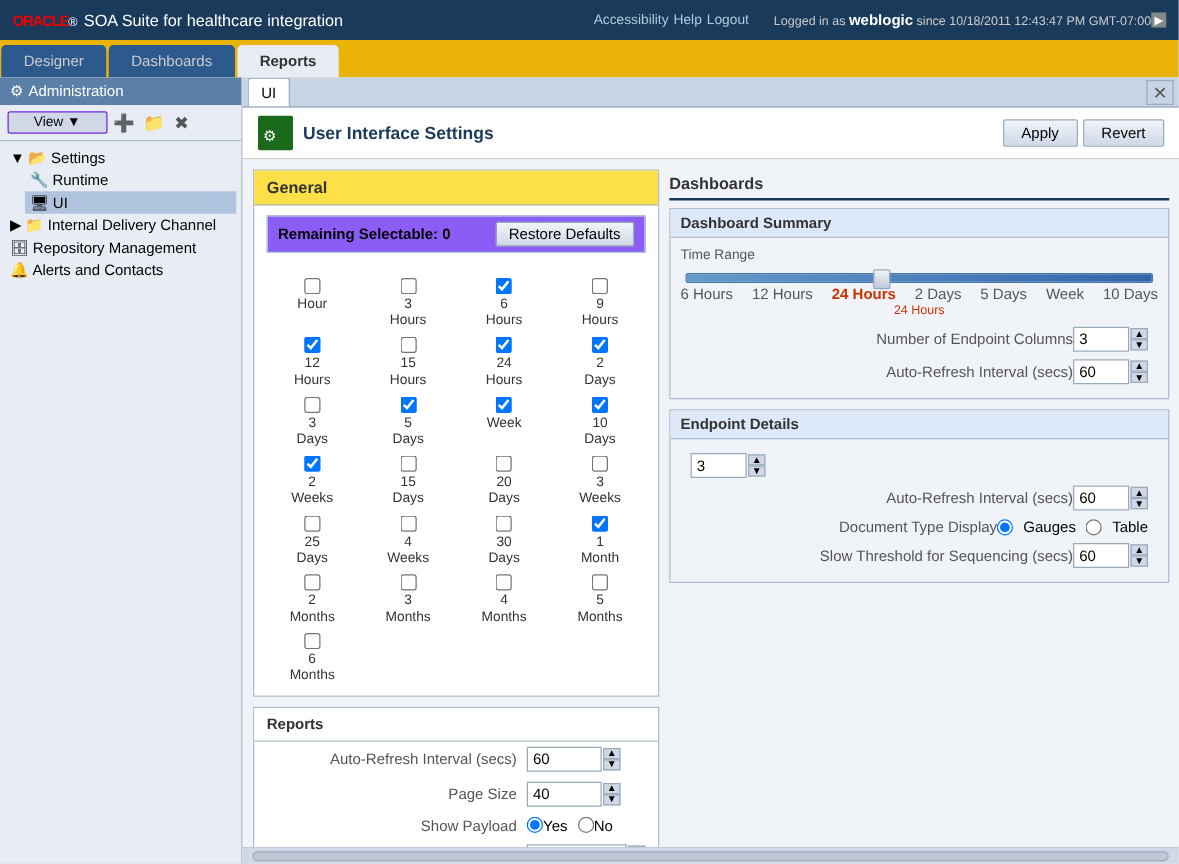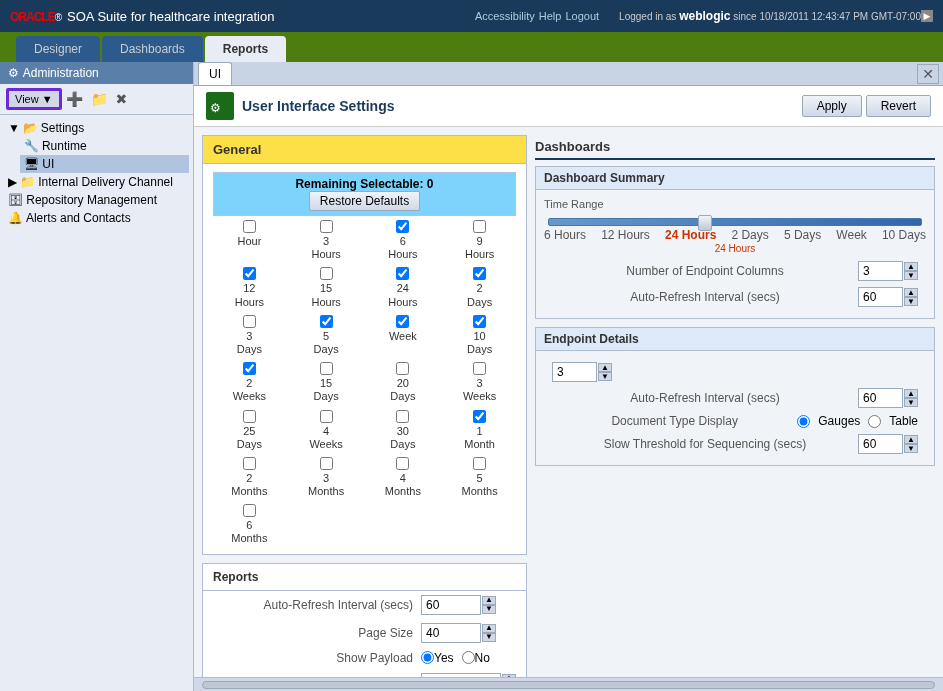--- a/index.html
+++ b/index.html
@@ -9,32 +9,32 @@
     .header { background: #1a3a5c; height: 32px; display: flex; align-items: center; padding: 0 10px; }
     .oracle-logo { color: #e00; font-weight: bold; font-size: 14px; letter-spacing: -1px; margin-right: 6px; }
     .oracle-logo span { color: white; }
     .header-title { color: white; font-size: 13px; margin-right: auto; }
     .header-links { display: flex; gap: 4px; }
     .header-links a { color: #acd; text-decoration: none; font-size: 11px; }
     .header-user { color: #ccc; font-size: 10px; margin-left: 20px; }
     .header-user strong { color: white; }
 
     
-    .tabbar { background: #4d7c0f; display: flex; align-items: flex-end; padding: 0 0 0 16px; height: 30px; }
+    .tabbar { background: #eab308; display: flex; align-items: flex-end; padding: 0 0 0 1px; height: 30px; }
     .tab { padding: 6px 18px; cursor: pointer; font-size: 12px; border-radius: 4px 4px 0 0; color: #ccc; background: #2d5a8c; margin-right: 2px; }
     .tab.active { background: #e8edf5; color: #333; font-weight: bold; }
 
     
     .main-layout { display: flex; height: calc(691px - 62px); }
 
     
     .sidebar { width: 200px; background: #e8edf5; border-right: 1px solid #b0bcd0; display: flex; flex-direction: column; }
     .sidebar-header { background: #5a7fa8; color: white; padding: 4px 8px; display: flex; align-items: center; gap: 4px; font-size: 12px; }
     .sidebar-toolbar { padding: 4px 6px; display: flex; align-items: center; gap: 3px; border-bottom: 1px solid #b0bcd0; }
-    .sidebar-btn { background: #d0d8e8; border: 3px solid #6d28d9; padding: 2px 6px; cursor: pointer; font-size: 11px; border-radius: 2px; }
+    .sidebar-btn { background: #d0d8e8; border: 1px solid #6d28d9; padding: 2px 20px; cursor: pointer; font-size: 11px; border-radius: 2px; }
     .icon-btn { background: none; border: none; cursor: pointer; padding: 2px; font-size: 14px; color: #555; }
     .sidebar-tree { padding: 4px; overflow-y: auto; flex: 1; }
     .tree-item { padding: 2px 4px; cursor: pointer; display: flex; align-items: center; gap: 3px; }
     .tree-item.selected { background: #b0c4e0; }
     .tree-indent { padding-left: 16px; }
 
     
     .content { flex: 1; display: flex; flex-direction: column; background: #e8edf5; }
     .content-tab-bar { background: #c8d4e4; display: flex; align-items: center; padding: 0 4px; border-bottom: 1px solid #9ab; }
     .content-tab { padding: 4px 10px; background: #e0e8f0; border: 1px solid #9ab; border-bottom: none; border-radius: 3px 3px 0 0; margin-right: 2px; cursor: pointer; }
@@ -57,21 +57,21 @@
     .left-col { flex: 1; }
     .right-col { width: 400px; }
 
     
     .panel { background: white; border: 1px solid #b0bcd0; margin-bottom: 8px; }
     .panel-title { background: #fde047; padding: 6px 10px; font-size: 13px; font-weight: bold; color: #333; border-bottom: 1px solid #b0bcd0; }
     .panel-body { padding: 8px 10px; }
 
     
     .slider-header { color: #0066cc; font-size: 12px; padding: 4px 0 6px 0; }
-    .remaining-row { display: flex; align-items: center; justify-content: space-between; background: #7dd3fc; padding: 4px 8px; margin-bottom: 4px; border: 1px solid #b0c4e0; flex-direction: column; }
+    .remaining-row { display: flex; align-items: center; justify-content: space-between; background: #8b5cf6; padding: 4px 8px; margin-bottom: 20px; border: 1px solid #b0c4e0; }
     .remaining-label { font-weight: bold; font-size: 12px; }
     .restore-btn { background: linear-gradient(to bottom, #f0f4f8, #d0d8e8); border: 1px solid #9ab; padding: 2px 10px; cursor: pointer; border-radius: 2px; }
 
     
     .checkbox-grid { display: grid; grid-template-columns: repeat(4, 1fr); gap: 6px 4px; }
     .checkbox-item { display: flex; flex-direction: column; align-items: center; gap: 2px; }
     .checkbox-item input[type=checkbox] { margin: 0; }
     .checkbox-label { text-align: center; color: #333; font-size: 11px; line-height: 1.2; }
 
     
@@ -90,21 +90,21 @@
     .sub-panel-body { padding: 8px; }
 
     
     .time-range-label { font-size: 11px; color: #555; margin-bottom: 4px; }
     .slider-container { position: relative; padding: 4px 0; }
     .slider-track { height: 8px; background: linear-gradient(to right, #6699cc, #3366aa); border: 1px solid #4477aa; border-radius: 2px; position: relative; margin: 0 4px; }
     .slider-thumb { position: absolute; top: -4px; left: 40%; width: 14px; height: 16px; background: linear-gradient(to bottom, #f0f4f8, #c0c8d8); border: 1px solid #9ab; border-radius: 2px; cursor: pointer; }
     .slider-labels { display: flex; justify-content: space-between; font-size: 10px; color: #555; margin-top: 2px; }
     .slider-current { text-align: center; color: #cc3300; font-size: 10px; margin-top: 1px; }
     .right-form-row { display: flex; align-items: center; padding: 3px 8px; }
-    .right-form-label { flex: 1; color: #555; text-align: center; }
+    .right-form-label { flex: 1; color: #555; text-align: right; }
     .right-input { border: 1px solid #9ab; padding: 2px 4px; width: 45px; }
     .radio-row { display: flex; align-items: center; padding: 3px 8px; }
     .radio-opts { display: flex; gap: 8px; align-items: center; }
 
     
     .bottom-scrollbar { height: 14px; background: #d0d8e8; border-top: 1px solid #b0bcd0; display: flex; align-items: center; }
     .scrollbar-track { flex: 1; height: 8px; background: #c0c8d8; border: 1px solid #9ab; margin: 0 8px; border-radius: 4px; }
 
     .header-right-scroll { background: #888; width: 12px; height: 12px; display: flex; align-items: center; justify-content: center; color: white; font-size: 9px; cursor: pointer; }
   </style>

